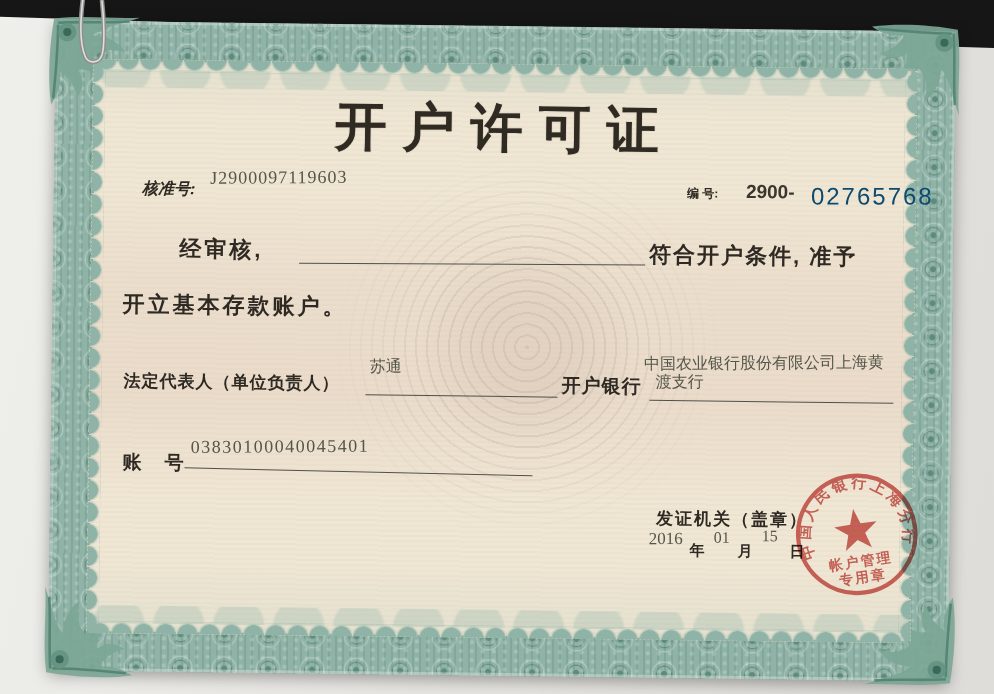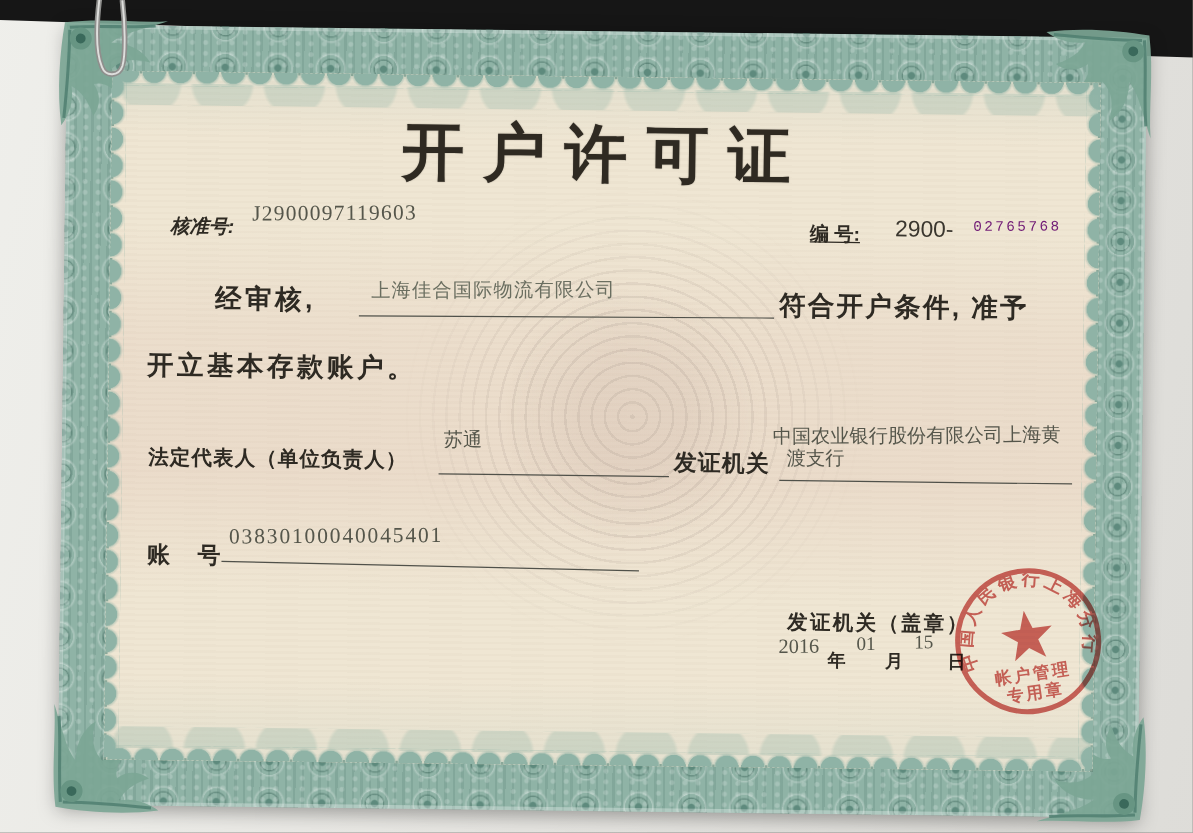--- a/index.html
+++ b/index.html
@@ -80,23 +80,23 @@
   .lbl{color:#2e2a23;font-weight:bold;}
   .val{color:#55564b;font-family:"Liberation Serif",serif;transform:rotate(-1.1deg);}
   .title{
     left:0;right:0;top:28px;text-align:center;
     font-size:52px;font-weight:900;color:#2f2a22;letter-spacing:16px;
     font-family:"DejaVu Serif","Liberation Serif",serif;
     text-shadow:0 0 1px rgba(47,42,34,.6);
   }
   .approval-label{left:48px;top:117px;font-size:16px;font-style:italic;}
   .approval-value{left:116px;top:104px;font-size:18px;letter-spacing:1px;}
-  .serial-label{left:581px;top:117px;font-size:16px;text-decoration:underline;}
-  .serial-prefix{left:652px;top:112px;font-size:19px;color:#3a362e;font-weight:normal;}
-  .serial-value{left:717px;top:112px;font-size:12px;letter-spacing:2px;color:#701a75;font-family:Liberation Mono, monospace;transform:rotate(-0.8deg);}
+  .serial-label{left:593px;top:117px;font-size:12px;}
+  .serial-prefix{left:652px;top:112px;font-size:19px;color:#3a362e;font-weight:bold;}
+  .serial-value{left:717px;top:112px;font-size:24px;letter-spacing:2px;color:#0c4a6e;font-family:Liberation Sans, sans-serif;transform:rotate(-0.8deg);}
   .reviewed{left:86px;top:172px;font-size:22px;letter-spacing:3px;}
   .company{left:216px;top:167px;font-size:16px;color:#6a6e60;letter-spacing:1px;transform:rotate(-0.9deg);}
   .qualifies{left:556px;top:172px;font-size:22px;letter-spacing:2px;}
   .account-type{left:30px;top:228px;font-size:22px;letter-spacing:3px;}
   .legalrep-label{left:32px;top:308px;font-size:17px;letter-spacing:1px;}
   .legalrep-value{left:278px;top:292px;font-size:16px;}
   .bank-label{left:470px;top:306px;font-size:19px;letter-spacing:1px;}
   .bank-line1{left:552px;top:284px;font-size:16px;}
   .bank-line2{left:564px;top:304px;font-size:16px;}
   .account-label{left:32px;top:388px;font-size:19px;letter-spacing:2px;font-family:Liberation Mono, monospace;}
@@ -164,30 +164,29 @@
     <div class="abs title">开户许可证</div>
 
     <div class="abs lbl approval-label">核准号:</div>
     <div class="abs val approval-value">J2900097119603</div>
 
     <div class="abs lbl serial-label">编 号:</div>
     <div class="abs serial-prefix">2900-</div>
     <div class="abs serial-value">02765768</div>
 
     <div class="abs lbl reviewed">经审核,</div>
-    <div class="abs company">上海佳合国际物流有限公司</div>
     <div class="rule rule-company"></div>
     <div class="abs lbl qualifies">符合开户条件, 准予</div>
     <div class="abs lbl account-type">开立基本存款账户。</div>
 
     <div class="abs lbl legalrep-label">法定代表人（单位负责人）</div>
     <div class="abs val legalrep-value">苏通</div>
     <div class="rule rule-legalrep"></div>
 
-    <div class="abs lbl bank-label">发证机关</div>
+    <div class="abs lbl bank-label">开户银行</div>
     <div class="abs val bank-line1">中国农业银行股份有限公司上海黄</div>
     <div class="abs val bank-line2">渡支行</div>
     <div class="rule rule-bank"></div>
 
     <div class="abs lbl account-label">账　号</div>
     <div class="abs val account-value">03830100040045401</div>
     <div class="rule rule-account"></div>
 
     <div class="abs lbl issuer-label">发证机关（盖章）</div>
 

